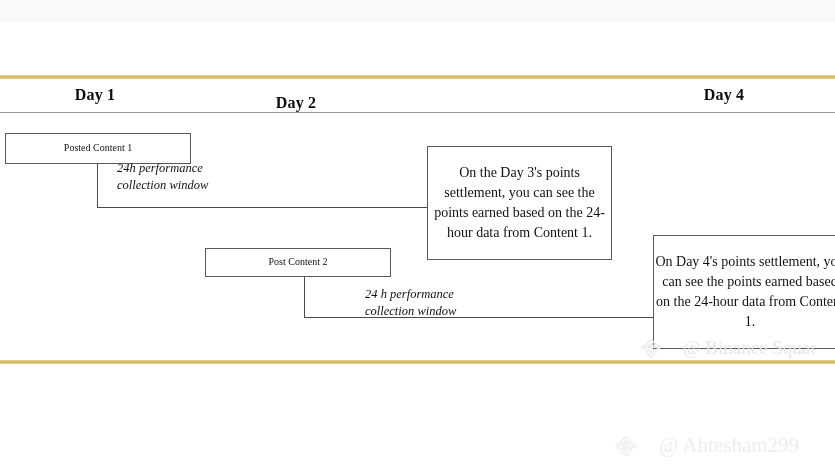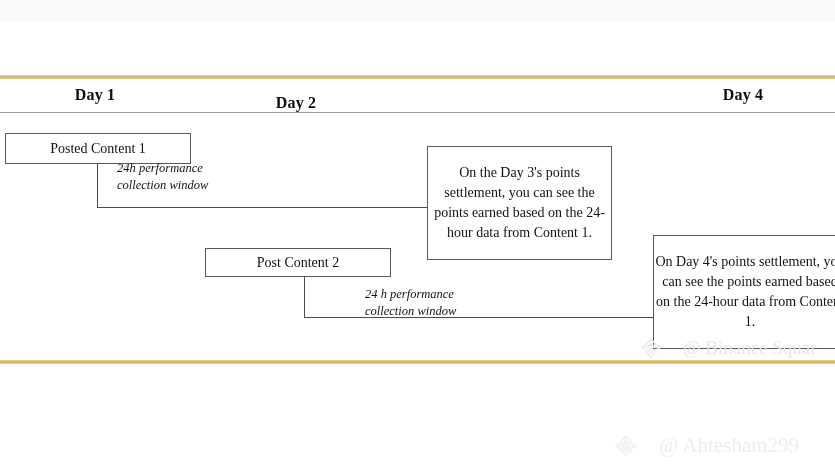--- a/index.html
+++ b/index.html
@@ -67,21 +67,21 @@
     border: 1.4px solid #595959;
     background: #ffffff;
     display: flex;
     align-items: center;
     justify-content: center;
     text-align: center;
     font-size: 14.5px;
     color: #111111;
     line-height: 1.28;
   }
-  .box.title-box { font-size: 14px; }
+  .box.title-box { font-size: 10px; }
   .box.note-box {
     font-size: 14px;
     line-height: 1.42;
     padding: 4px 0;
   }
 
   
   .bracket-v {
     position: absolute;
     width: 1.4px;
@@ -131,21 +131,21 @@
 <div class="top-strip"></div>
 
 <div class="diagram">
 
   <div class="rule-gold top"></div>
   <div class="rule-gray"></div>
   <div class="rule-gold bottom"></div>
 
   <div class="day-label" style="left:35px;">Day 1</div>
   <div class="day-label" style="left:236px;margin-top:8px;">Day 2</div>
-  <div class="day-label" style="left:683px;">Day 4</div>
+  <div class="day-label" style="left:664px;">Day 4</div>
 
   <div class="box title-box" style="left:5px; top:133px; width:186px; height:31px;">Posted Content 1</div>
 
   <div class="bracket-v" style="left:97px; top:164px; height:44px;"></div>
   <div class="bracket-h" style="left:97px; top:207px; width:330px;"></div>
   <div class="bracket-caption" style="left:117px; top:160px;">24h performance
 collection window</div>
 
   <div class="box note-box" style="left:427px; top:146px; width:185px; height:114px;">
     <span>On the Day 3's points settlement,

